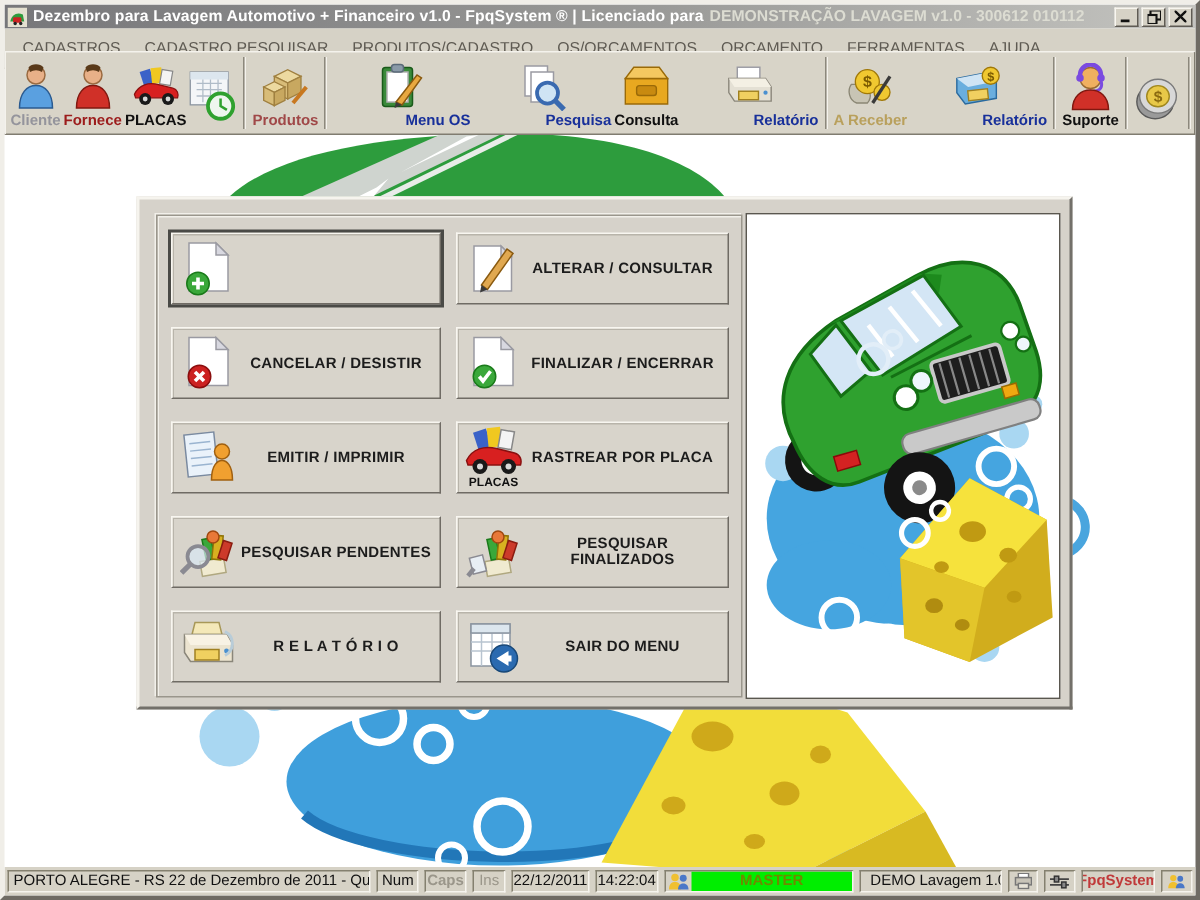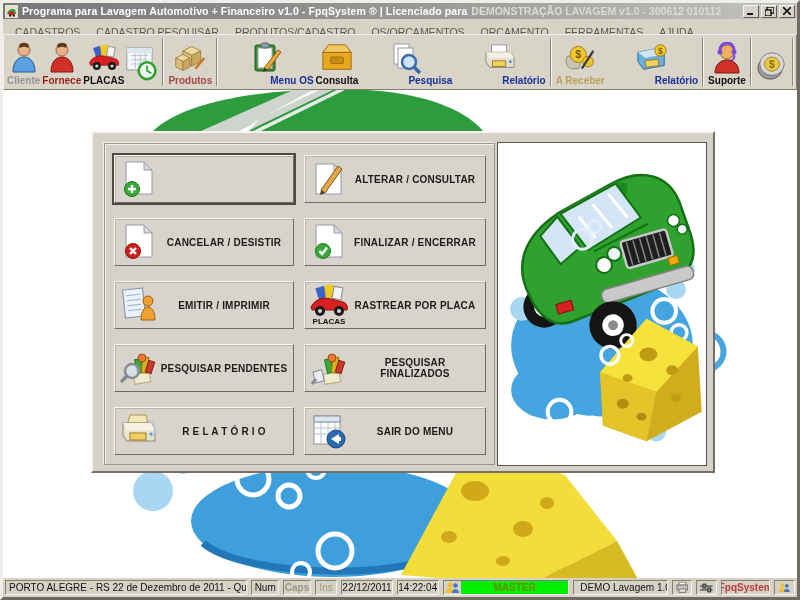--- a/index.html
+++ b/index.html
@@ -103,21 +103,21 @@
   </svg>
 
   <div class="titlebar">
     <svg class="app-ico" viewBox="0 0 14 14">
       <rect x="0" y="0" width="14" height="14" fill="#e4e0d0"></rect>
       <path d="M2,10 C3,5 7,3 11,5 L12,10 Z" fill="#2d9c3d"></path>
       <rect x="4" y="7" width="6" height="4" rx="1" fill="#cc2222"></rect>
       <circle cx="5.5" cy="11.5" r="1.2" fill="#222"></circle>
       <circle cx="9.5" cy="11.5" r="1.2" fill="#222"></circle>
     </svg>
-    <span class="title-text">Programa para Lavagem Automotivo + Financeiro v1.0 - FpqSystem ® | Licenciado para</span>
+    <span class="title-text">Dezembro para Lavagem Automotivo + Financeiro v1.0 - FpqSystem ® | Licenciado para</span>
     <span class="title-lic">DEMONSTRAÇÃO LAVAGEM v1.0 - 300612 010112</span>
     <div class="win-btns">
       <div class="win-btn">
         <svg width="8" height="8" viewBox="0 0 8 8">
             <rect x="0" y="6" width="6" height="2" fill="#111"></rect>
           </svg>
       </div>
       <div class="win-btn">
         <svg width="9" height="9" viewBox="0 0 9 9">
             <rect x="2" y="0" width="7" height="6" fill="none" stroke="#111" stroke-width="1.4"></rect>
@@ -222,39 +222,39 @@
         <rect x="9" y="1" width="8" height="5" rx="2" fill="#8a9aa8" stroke="#5a6a78"></rect>
         <path d="M12,26 L26,8 L29,10 L16,28 Z" fill="#e8a840" stroke="#8a5a10"></path>
         <path d="M12,26 L16,28 L11,30 Z" fill="#3a3a3a"></path>
       </svg>
         </div>
       <span class="tb-label lbl-navy">Menu OS</span>
     </div>
 
     <div class="tb-btn">
       <div class="tb-icon">
-          <svg width="34" height="32" viewBox="0 0 34 32">
-        <path d="M2,10 L32,10 L32,28 L2,28 Z" fill="#e8a820" stroke="#9a6a08"></path>
-        <path d="M2,10 L8,2 L26,2 L32,10 Z" fill="#f4c860" stroke="#9a6a08"></path>
-        <rect x="10" y="15" width="14" height="7" rx="2" fill="#c88a10" stroke="#9a6a08"></rect>
-      </svg>
-        </div>
-      <span class="tb-label lbl-black">Consulta</span>
-    </div>
-
-    <div class="tb-btn">
-      <div class="tb-icon">
           <svg width="32" height="32" viewBox="0 0 32 32">
         <rect x="4" y="2" width="15" height="20" fill="#ffffff" stroke="#9a9aa2"></rect>
         <rect x="8" y="6" width="15" height="20" fill="#ffffff" stroke="#9a9aa2"></rect>
         <circle cx="19" cy="20" r="7" fill="#cfe4f4" stroke="#3a6ab0" stroke-width="2.5"></circle>
         <path d="M24,25 L30,31" stroke="#3a6ab0" stroke-width="3.5"></path>
       </svg>
         </div>
       <span class="tb-label lbl-navy">Pesquisa</span>
+    </div>
+
+    <div class="tb-btn">
+      <div class="tb-icon">
+          <svg width="34" height="32" viewBox="0 0 34 32">
+        <path d="M2,10 L32,10 L32,28 L2,28 Z" fill="#e8a820" stroke="#9a6a08"></path>
+        <path d="M2,10 L8,2 L26,2 L32,10 Z" fill="#f4c860" stroke="#9a6a08"></path>
+        <rect x="10" y="15" width="14" height="7" rx="2" fill="#c88a10" stroke="#9a6a08"></rect>
+      </svg>
+        </div>
+      <span class="tb-label lbl-black">Consulta</span>
     </div>
 
     <div class="tb-btn">
       <div class="tb-icon">
           <svg width="34" height="32" viewBox="0 0 34 32">
         <rect x="8" y="2" width="16" height="8" fill="#ffffff" stroke="#9a9aa2"></rect>
         <path d="M2,10 L28,10 L32,16 L32,26 L6,26 L2,20 Z" fill="#e4e0d4" stroke="#8a867a"></path>
         <path d="M2,10 L28,10 L32,16 L6,16 Z" fill="#f4f0e4"></path>
         <rect x="9" y="19" width="14" height="6" fill="#f0d060" stroke="#a08020"></rect>
         <circle cx="28" cy="20" r="1.5" fill="#4a90d0"></circle>

